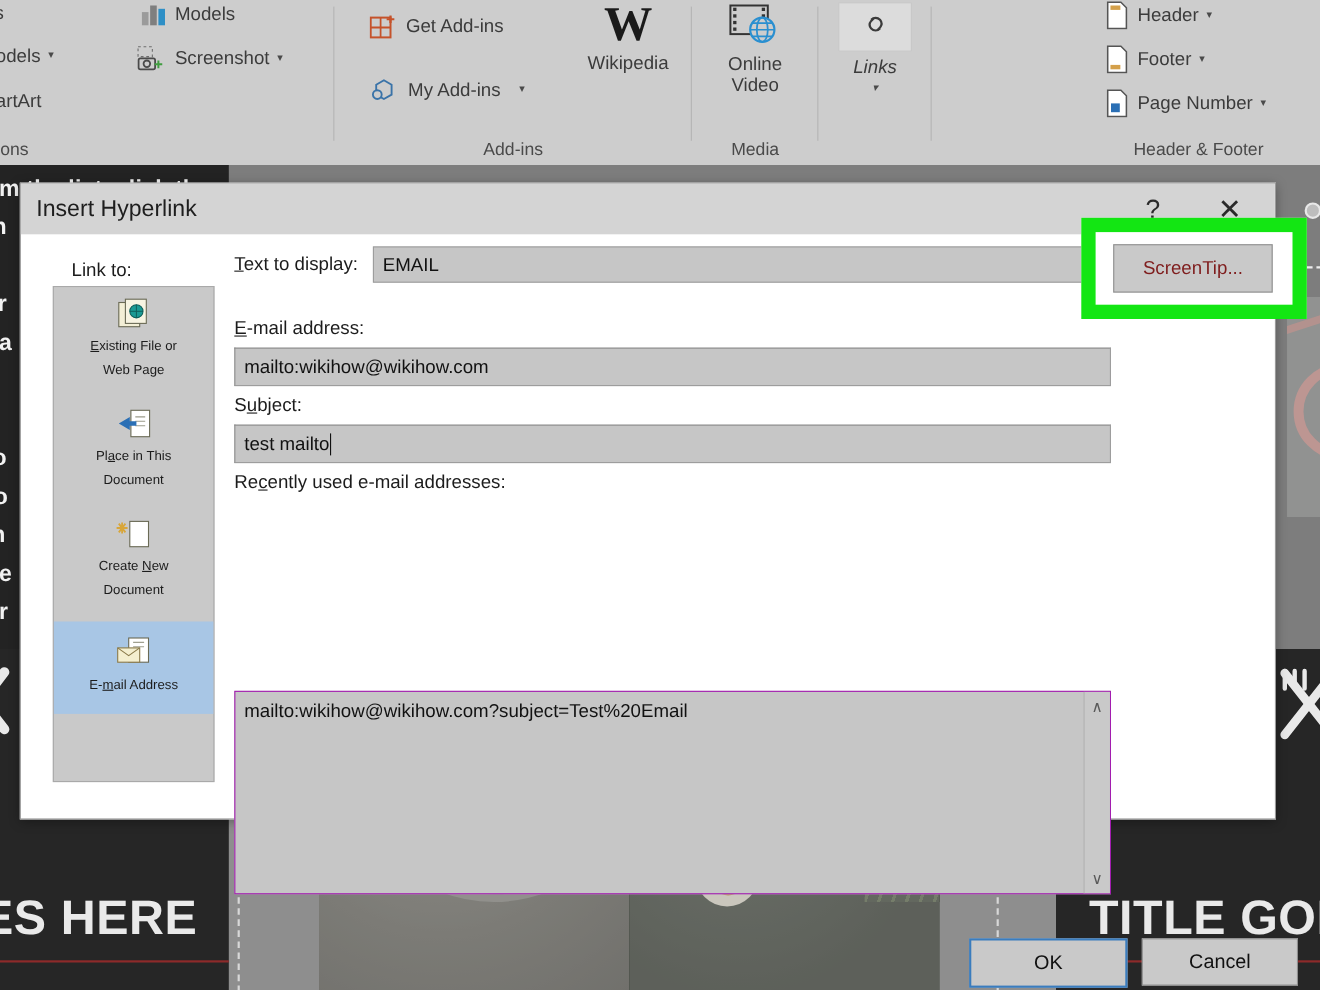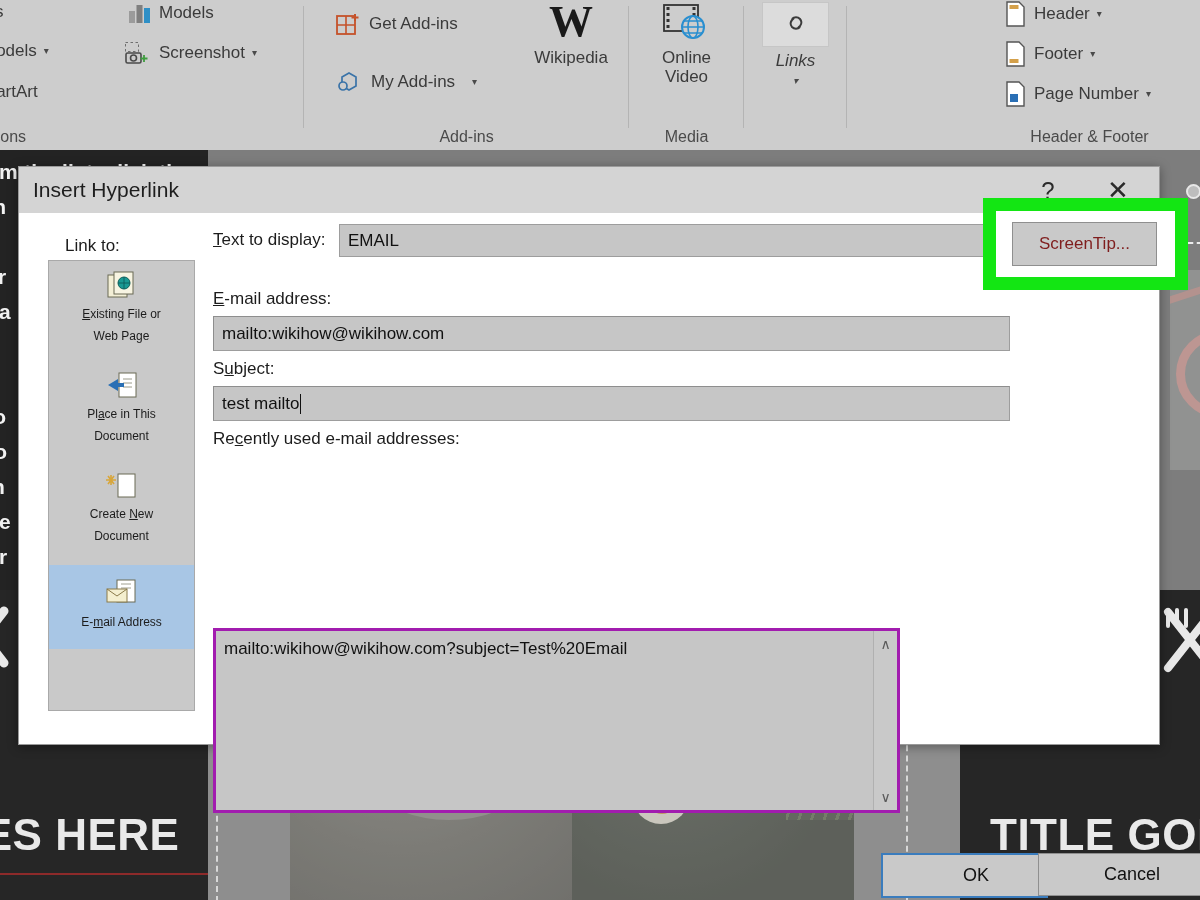--- a/index.html
+++ b/index.html
@@ -69,36 +69,36 @@
   .sbitem{position:absolute;left:0;width:145px;text-align:center;cursor:default;}
   .sbitem .sbicon{margin:6px auto 2px;width:34px;height:30px;position:relative;}
   .sbitem .sblabel{font-size:12px;color:#1c1c1c;line-height:22px;}
   .sbitem.sel{background:#a8c6e5;}
 
   .flabel{position:absolute;font-size:17px;color:#1c1c1c;}
   .fld{position:absolute;background:#c6c6c6;border:1px solid #9d9d9d;
        font-size:17px;color:#111;padding:0 8px;display:flex;align-items:center;
        box-sizing:border-box;}
   .fld.inset{border-top-color:#8e8e8e;border-left-color:#8e8e8e;}
-  #listbox{position:absolute;left:194px;top:461px;width:687px;height:185px;
-           background:#c6c6c6;border:3px solid #a21caf;box-sizing:border-box;}
+  #listbox{position:absolute;left:194px;top:461px;width:797px;height:185px;
+           background:#c6c6c6;border:1px solid #a21caf;box-sizing:border-box;}
   #listitem{position:absolute;left:8px;top:8px;font-size:17px;color:#111;}
   #scrollbar{position:absolute;right:0;top:0;width:23px;height:100%;background:#c9c9c9;border-left:1px solid #b0b0b0;}
   .sbarrow{position:absolute;left:0;width:23px;height:22px;text-align:center;
            font-size:14px;color:#5a5a5a;line-height:22px;}
 
   #screentip{position:absolute;left:1012px;top:222px;width:143px;height:42px;
              background:#c9c9c9;border:1px solid #8f8f8f;
              display:flex;align-items:center;justify-content:center;
              font-size:17px;color:#7f1d1d;cursor:default;}
   #hl{position:absolute;left:983px;top:198px;width:205px;height:92px;
       border:13px solid #13e613;background:#fff;box-sizing:border-box;}
 
   .dbtn{position:absolute;height:41px;background:#c9c9c9;border:1px solid #8f8f8f;
-        display:flex;align-items:center;justify-content:center;font-size:18px;color:#111;cursor:default;padding-left:23px;}
+        display:flex;align-items:center;justify-content:center;font-size:18px;color:#111;cursor:default;}
   #okbtn{left:862px;top:686px;width:140px;border:2px solid #3a7cbd;}
   #cancelbtn{left:1019px;top:686px;width:140px;}
 
   .u{text-decoration:underline;}
 </style>
 </head>
 <body>
 
 <div id="ribbon" class="layer">
 

